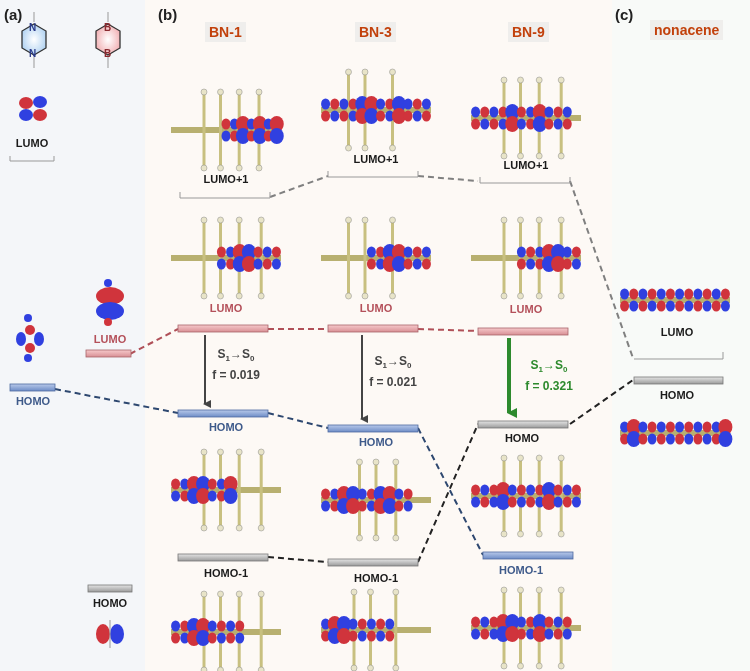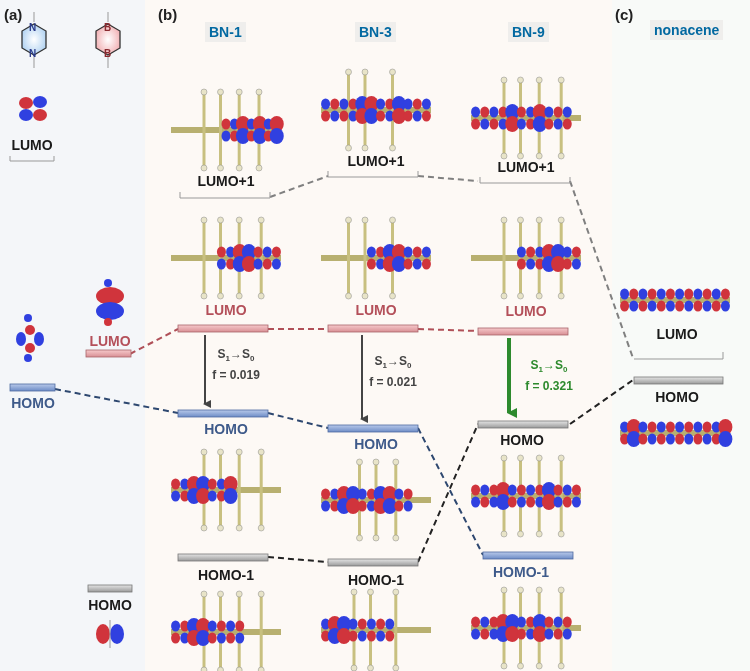--- a/index.html
+++ b/index.html
@@ -1,22 +1,22 @@
 <!DOCTYPE html>
 <html><head>
 <meta charset="utf-8">
 <style>
   html,body{margin:0;padding:0;}
   body{width:750px;height:671px;position:relative;overflow:hidden;background:#fdfbf8;font-family:"Liberation Sans",sans-serif;}
   .panel-a{position:absolute;left:0;top:0;width:145px;height:671px;background:#f4f6f9;}
   .panel-b{position:absolute;left:145px;top:0;width:467px;height:671px;background:#fdf9f5;}
   .panel-c{position:absolute;left:612px;top:0;width:138px;height:671px;background:#f8faf8;}
   .plabel{position:absolute;font-weight:bold;font-size:15px;color:#222;}
-  .colhead{position:absolute;font-weight:bold;font-size:14px;color:#0369a1;background:#efeeec;padding:2px 4px;}
-  .lbl{position:absolute;font-weight:bold;font-size:14px;white-space:nowrap;transform:translateX(-50%);}
+  .colhead{position:absolute;font-weight:bold;font-size:14px;color:#c2410c;background:#efeeec;padding:2px 4px;}
+  .lbl{position:absolute;font-weight:bold;font-size:11px;white-space:nowrap;transform:translateX(-50%);}
   .dark{color:#1a1a1a;}
   .red{color:#b4505a;}
   .blue{color:#3e5a8a;}
   svg{position:absolute;left:0;top:0;}
   .trans{position:absolute;font-weight:bold;font-size:12px;text-align:center;line-height:17px;transform:translateX(-50%);white-space:nowrap;}
   .trans sub{font-size:8px;}
 </style>
 </head>
 <body>
 

